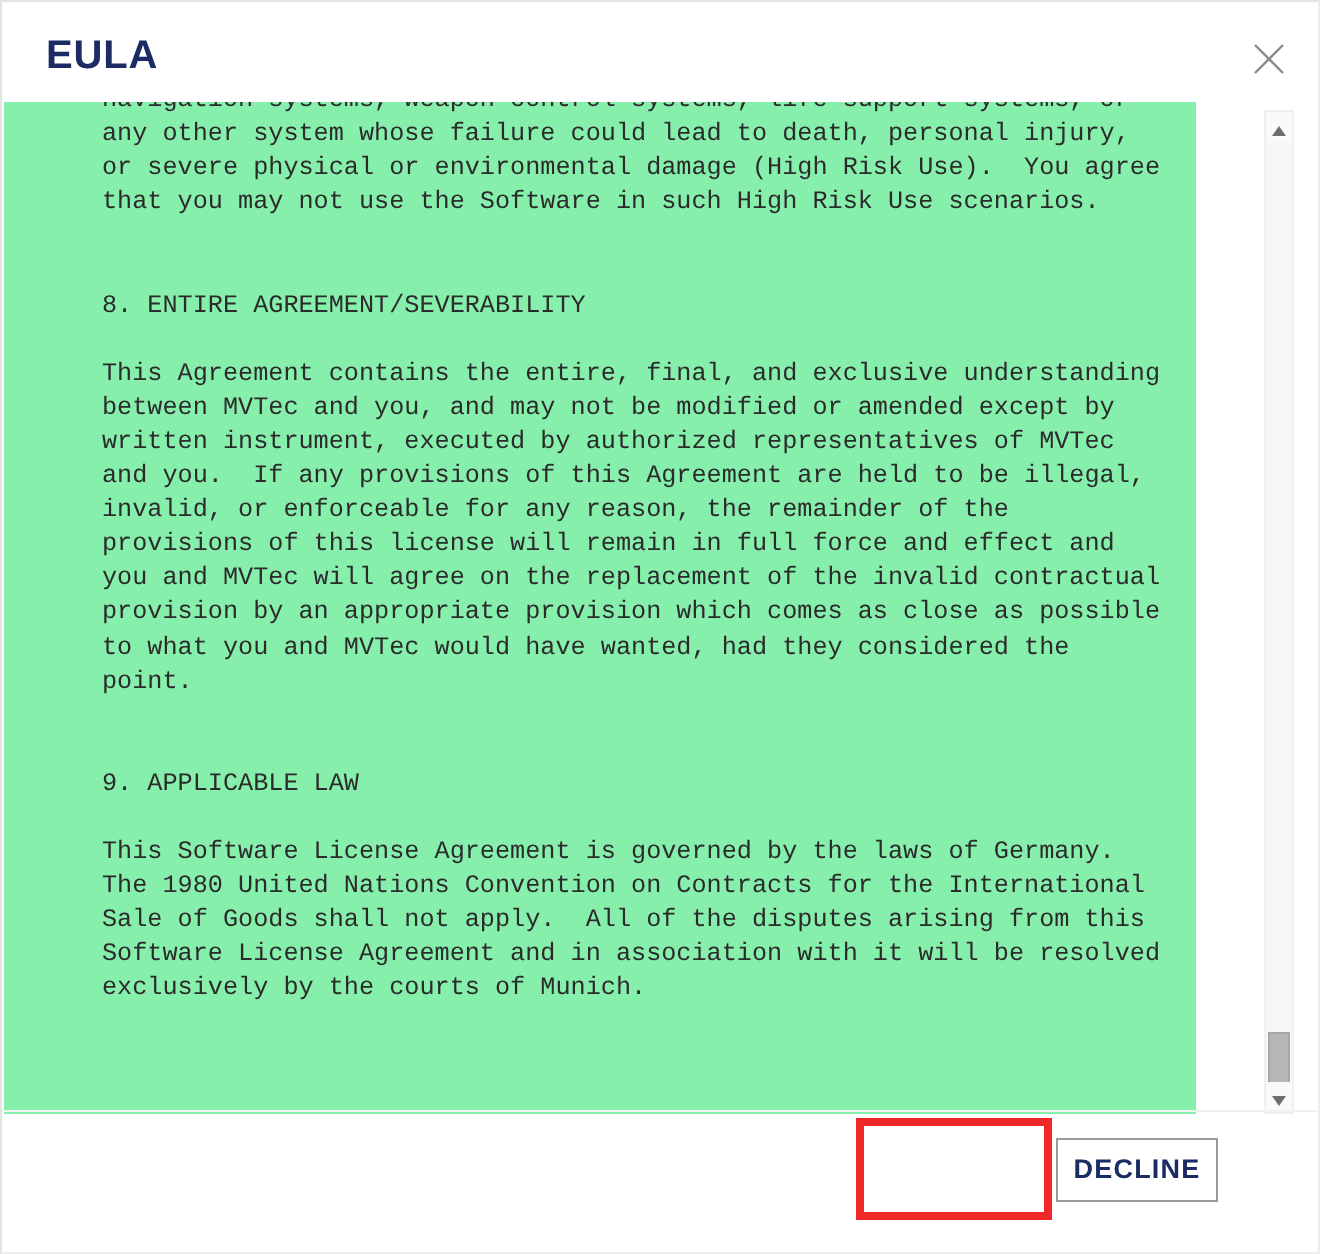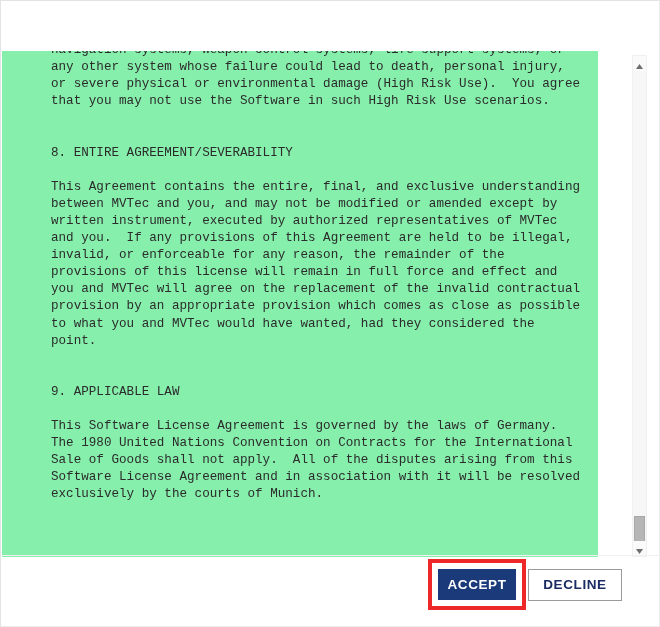--- a/index.html
+++ b/index.html
@@ -154,40 +154,52 @@
     letter-spacing: 0.6px;
     cursor: pointer;
     padding: 0;
     text-align: center;
     line-height: 29px;
   }
   #decline-button {
     position: absolute;
     left: 527px;
     top: 13px;
-    width: 94px;
+    width: 81px;
     height: 32px;
     background: #ffffff;
     border: 1px solid #9a9a9a;
     color: #1b2b63;
     font-family: "Liberation Sans", sans-serif;
     font-size: 13.5px;
     font-weight: bold;
     letter-spacing: 0.6px;
     cursor: pointer;
     padding: 0;
     text-align: center;
     line-height: 30px;
   }
 </style>
 </head>
 <body>
 
 <div id="dialog">
 
+  <div id="dialog-header">
+    <div id="dialog-title">EULA</div>
+
+    <button id="close-button">
+      <span>
+        <svg width="17" height="17" viewBox="0 0 17 17">
+          <line x1="1.5" y1="1.5" x2="15.5" y2="15.5" stroke="#8a8a8a" stroke-width="1.2"></line>
+          <line x1="15.5" y1="1.5" x2="1.5" y2="15.5" stroke="#8a8a8a" stroke-width="1.2"></line>
+        </svg>
+      </span>
+    </button>
+  </div>
 
   <div id="eula-body">
     <div id="eula-text"><div class="eula-line">navigation systems, weapon control systems, life support systems, or</div><div class="eula-line">any other system whose failure could lead to death, personal injury,</div><div class="eula-line">or severe physical or environmental damage (High Risk Use).  You agree</div><div class="eula-line">that you may not use the Software in such High Risk Use scenarios.</div><div class="eula-line blank">&nbsp;</div><div class="eula-line blank">&nbsp;</div><div class="eula-line">8. ENTIRE AGREEMENT/SEVERABILITY</div><div class="eula-line blank">&nbsp;</div><div class="eula-line">This Agreement contains the entire, final, and exclusive understanding</div><div class="eula-line">between MVTec and you, and may not be modified or amended except by</div><div class="eula-line">written instrument, executed by authorized representatives of MVTec</div><div class="eula-line">and you.  If any provisions of this Agreement are held to be illegal,</div><div class="eula-line">invalid, or enforceable for any reason, the remainder of the</div><div class="eula-line">provisions of this license will remain in full force and effect and</div><div class="eula-line">you and MVTec will agree on the replacement of the invalid contractual</div><div class="eula-line">provision by an appropriate provision which comes as close as possible</div><div class="eula-line">to what you and MVTec would have wanted, had they considered the</div><div class="eula-line">point.</div><div class="eula-line blank">&nbsp;</div><div class="eula-line blank">&nbsp;</div><div class="eula-line">9. APPLICABLE LAW</div><div class="eula-line blank">&nbsp;</div><div class="eula-line">This Software License Agreement is governed by the laws of Germany.</div><div class="eula-line">The 1980 United Nations Convention on Contracts for the International</div><div class="eula-line">Sale of Goods shall not apply.  All of the disputes arising from this</div><div class="eula-line">Software License Agreement and in association with it will be resolved</div><div class="eula-line">exclusively by the courts of Munich.</div></div>
   </div>
 
   <div id="scrollbar">
     <div id="scroll-up-arrow">
       <span>
         <svg width="7" height="5" viewBox="0 0 7 5">
           <polygon points="3.5,0 7,5 0,5" fill="#6e6e6e"></polygon>
@@ -199,17 +211,16 @@
       <span>
         <svg width="7" height="5" viewBox="0 0 7 5">
           <polygon points="0,0 7,0 3.5,5" fill="#6e6e6e"></polygon>
         </svg>
       </span>
     </div>
   </div>
 
   <div id="dialog-footer">
     <div id="accept-highlight"></div>
-    <button id="accept-button">ACCEPT</button>
     <button id="decline-button">DECLINE</button>
   </div>
 
 </div>
 
 </body></html>

